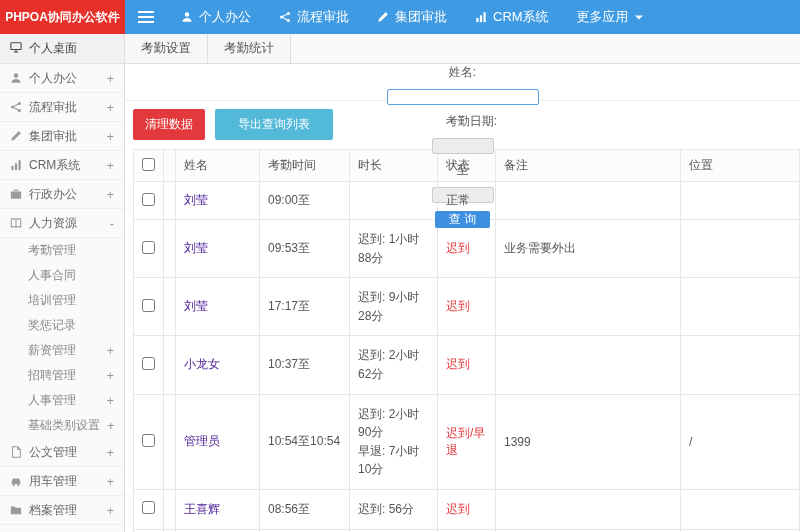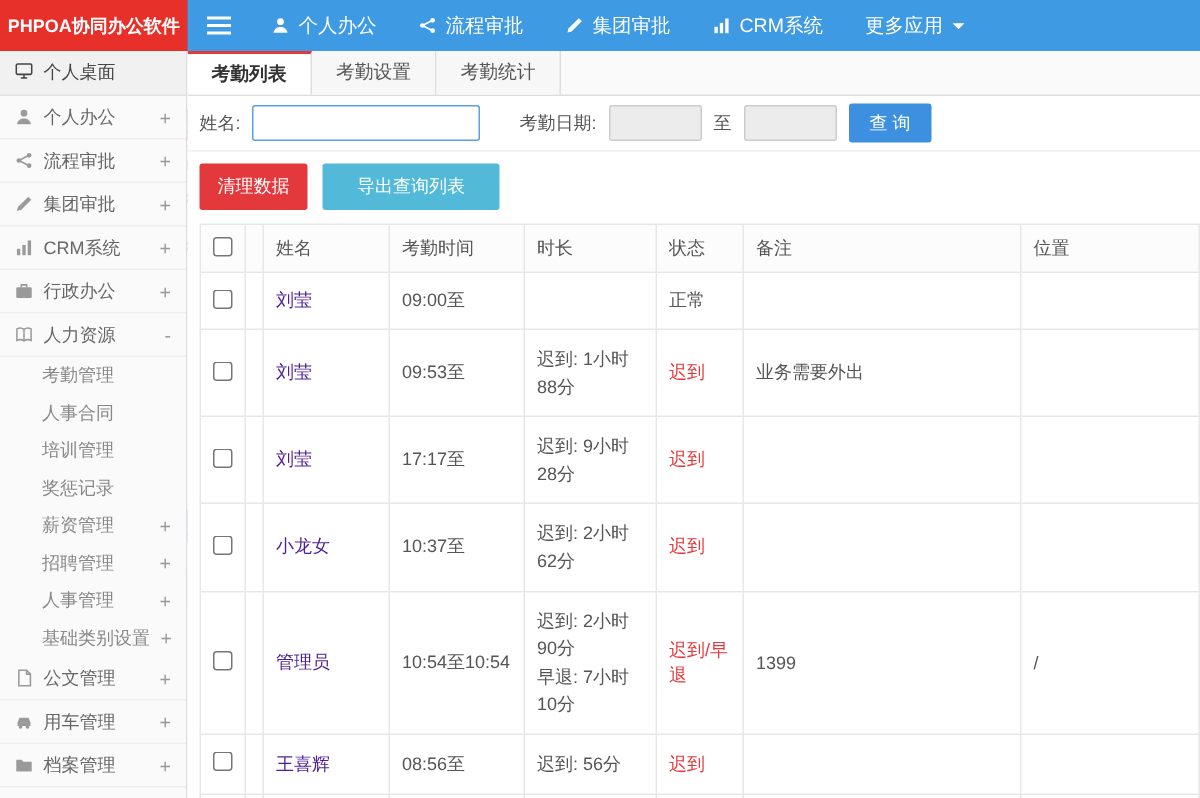--- a/index.html
+++ b/index.html
@@ -31,21 +31,21 @@
   .expand { margin-left:auto; color:#999; font-size:13px; cursor:pointer; }
   .side-sub .side-item { height:25px; padding-left:28px; color:#888; border-bottom:none; }
   
   .main { position:fixed; top:34px; left:125px; width:675px; height:498px;
     background:#fff; overflow:hidden; }
   .tabbar { display:flex; height:30px; background:#fafafa; border-bottom:1px solid #ddd; }
   .tab { padding:0 16px; display:flex; align-items:center; border-right:1px solid #ddd;
     color:#555; cursor:pointer; font-size:12.5px; background:#f7f7f7; }
   .tab.active { background:#fff; border-top:2px solid #e4393c; color:#333; font-weight:bold; }
   .filterbar { display:flex; align-items:center; gap:8px; padding:0 8px; height:37px;
-    border-bottom:1px solid #eee; }
+    border-bottom:1px solid #eee;flex-direction:column; }
   .filterbar label, .filterbar .to { color:#555; white-space:nowrap; }
   .name-input { width:152px; height:24px; border:1px solid #5ba0e0; border-radius:2px;
     padding:0 6px; outline:none; font-size:12px; }
   .date-input { width:62px; height:24px; border:1px solid #ccc; background:#ececec;
     border-radius:2px; padding:0 6px; font-size:12px; }
   .lbl-date { margin-left:18px; }
   .btn-search { height:26px; padding:0 14px; background:#3d8fe0; color:#fff;
     border:none; border-radius:2px; cursor:pointer; font-size:12px; }
   .actionbar { display:flex; gap:10px; padding:8px 8px 9px 8px; }
   .btn-danger { background:#e4393c; color:#ffffff; border:none; padding:7px 12px;
@@ -259,21 +259,20 @@
         <div class="side-item">
           <span>项目管理</span>
           <span class="expand">+</span>
         </div>
       </div>
   </aside>
 
   <main class="main">
 
     <div class="tabbar" id="tabbar">
-        <div class="tab active">考勤列表</div>
         <div class="tab">考勤设置</div>
         <div class="tab">考勤统计</div>
       </div>
 
     <div class="filterbar">
       <label>姓名:</label>
       <input class="name-input" value="" style="">
       <label class="lbl-date">考勤日期:</label>
       <input class="date-input" value="" style="">
       <span class="to">至</span>

